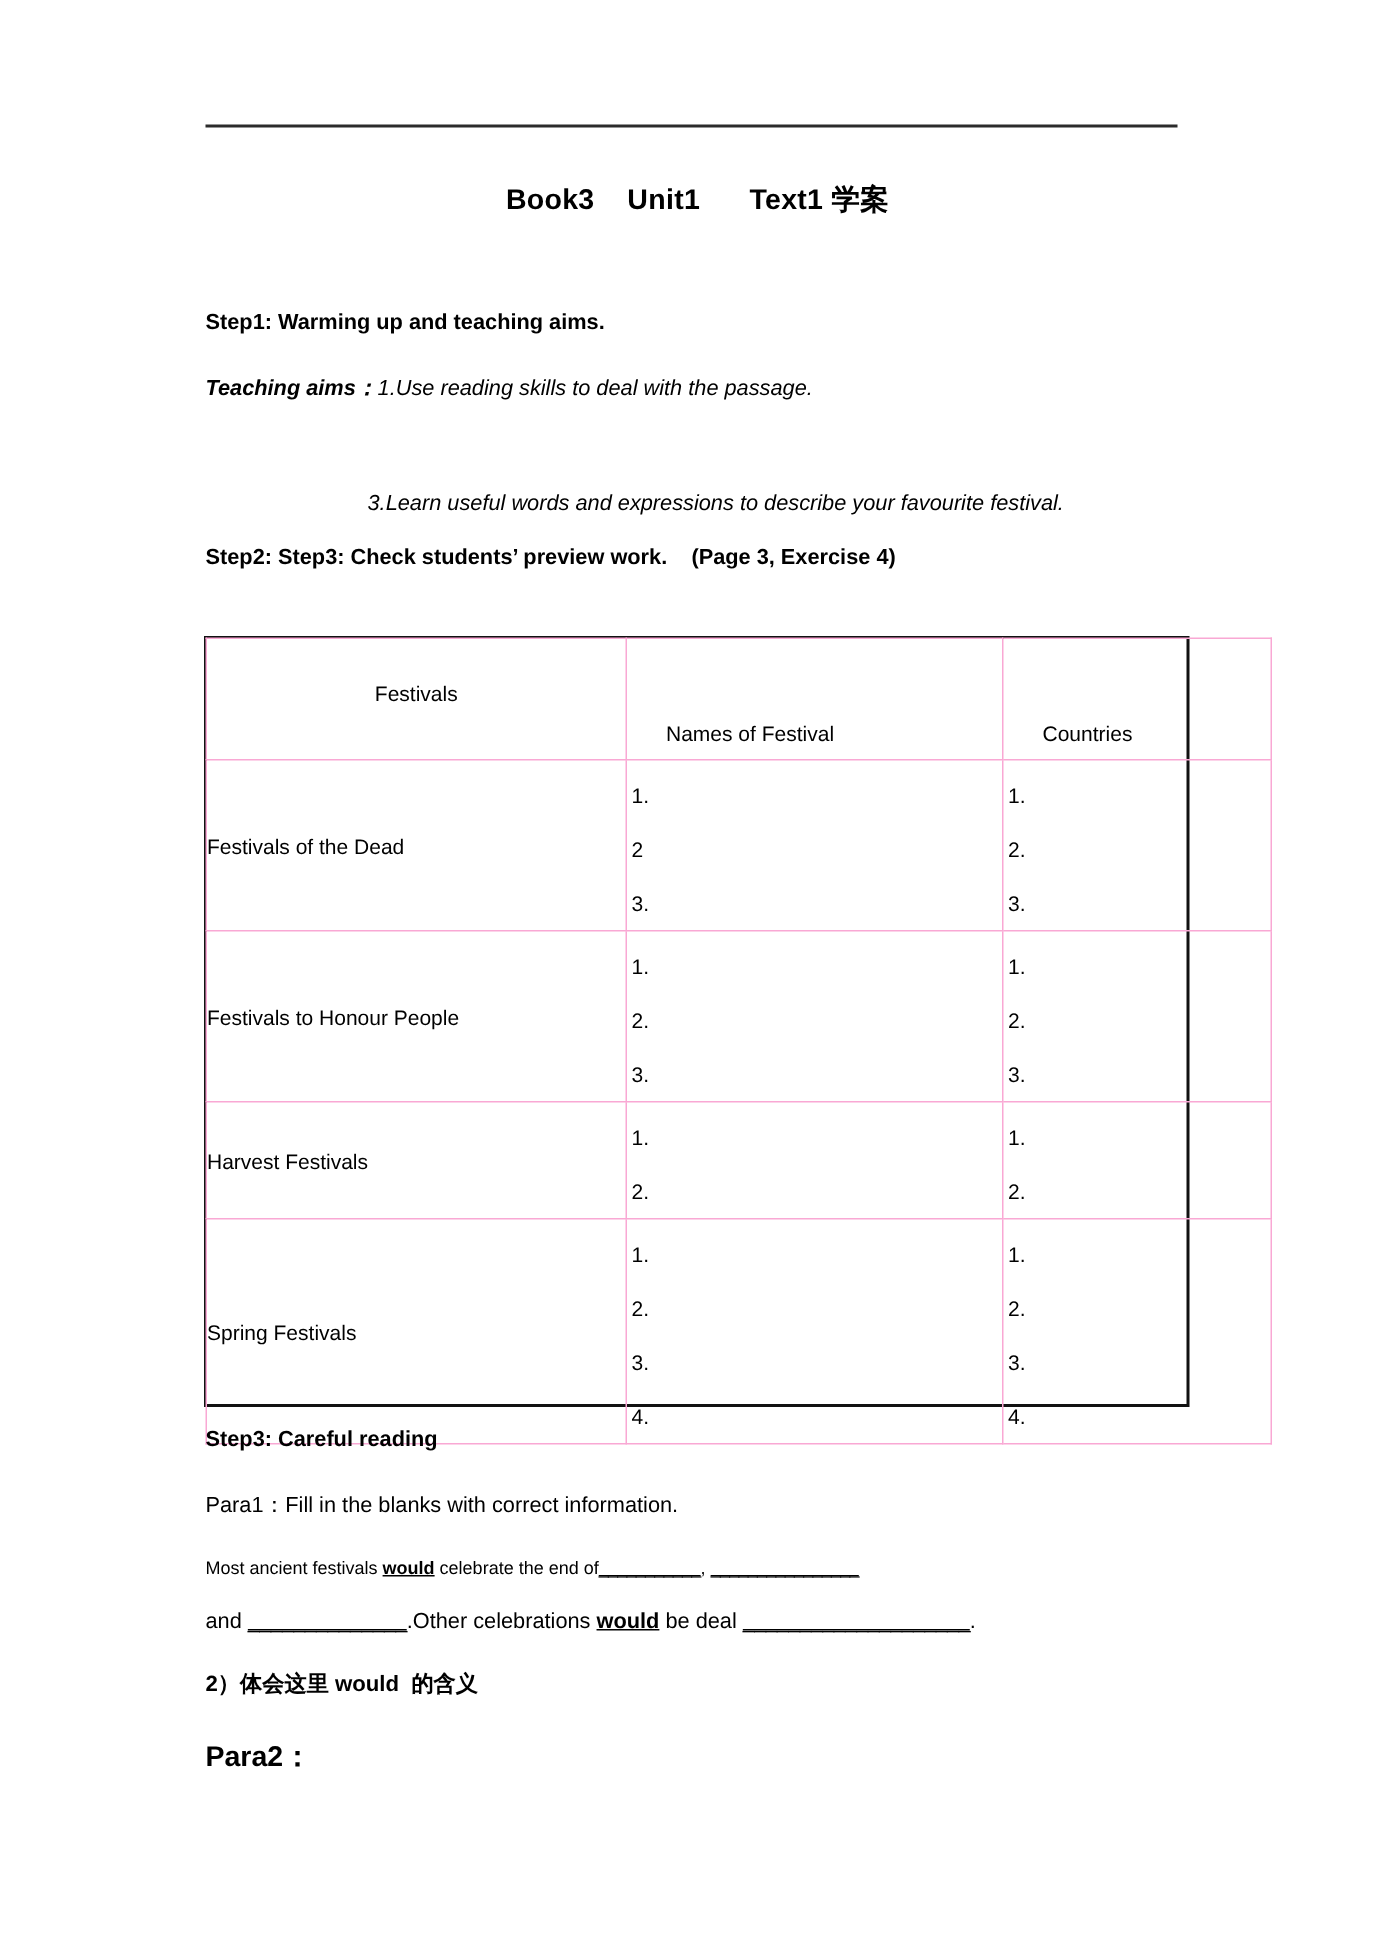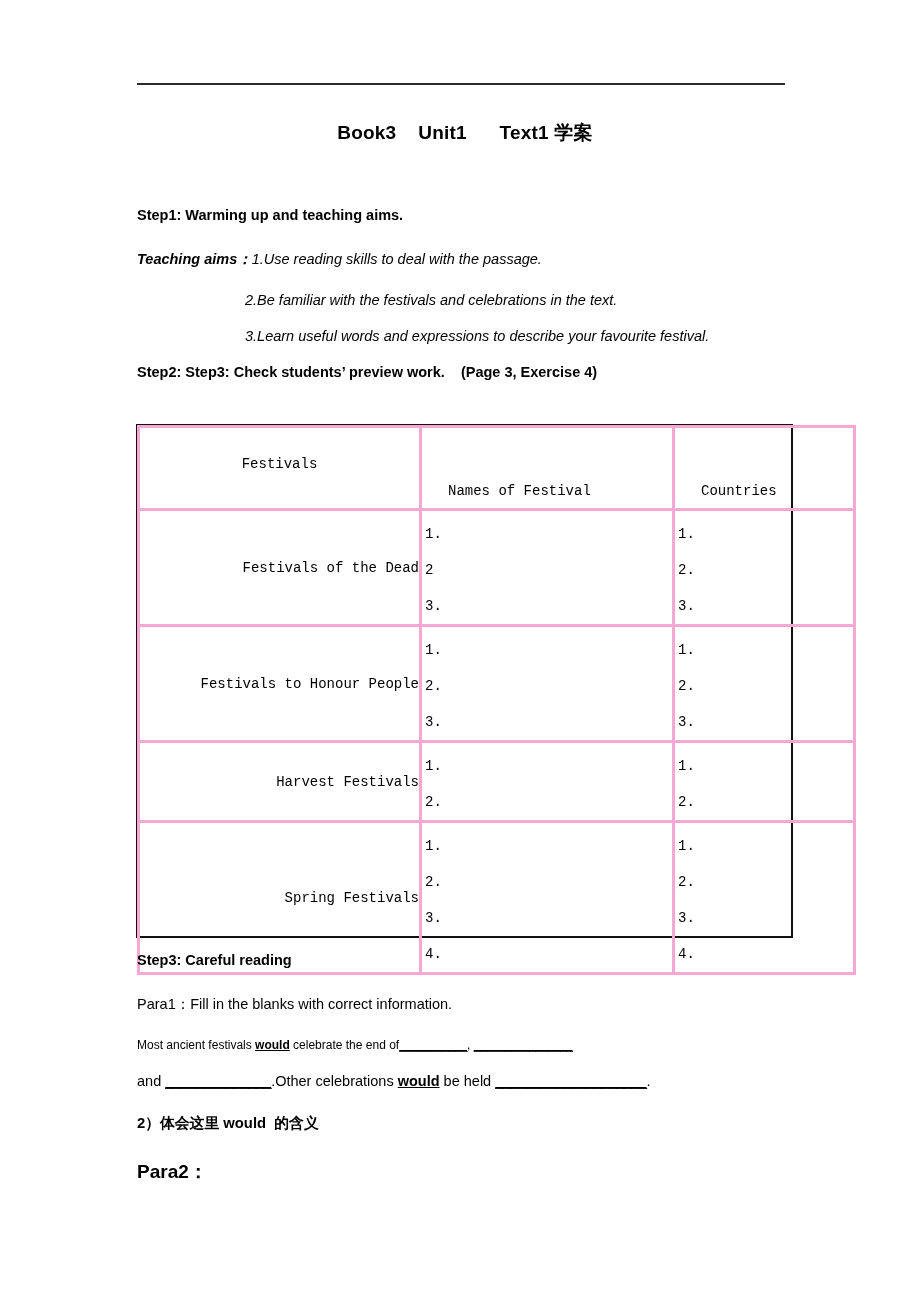--- a/index.html
+++ b/index.html
@@ -77,38 +77,37 @@
   .chart-table {
     position: absolute;
     left: 137px;
     top: 425px;
     width: 655px;
     border-collapse: collapse;
     table-layout: fixed;
     font-size: 14px;
   }
   .chart-table td {
-    border: 3px solid #f9a8d4;
+    border: 1px solid #f9a8d4;
     padding: 0;
     vertical-align: bottom;
-    font-family: Liberation Mono, monospace;
   }
   .chart-table tr.hdr td {
     height: 71px;
     text-align: center;
     padding-bottom: 9px;
   }
   .chart-table tr.hdr td.c2,
   .chart-table tr.hdr td.c3 {
     text-align: left;
     padding-left: 26px;
   }
   .chart-table td.c1 {
     width: 279px;
-    text-align: right;
+    text-align: left;
     vertical-align: middle;
   }
   .chart-table td.c2 { width: 224px; }
   .chart-table td.c3 { width: 152px; }
   .chart-table td.numcell {
     vertical-align: top;
     padding-left: 3px;
     padding-top: 5px;
   }
   .chart-table .num {
@@ -137,21 +136,20 @@
 <div class="page">
 
   <div class="top-rule"></div>
 
   <div class="doc-title">Book3    Unit1      Text1 学案</div>
 
   <div class="line h-step1">Step1: Warming up and teaching aims.</div>
 
   <div class="line aims-1"><span class="bolditalic">Teaching aims</span><span class="bolditalic">：</span><span class="italic">1.Use reading skills to deal with the passage.</span></div>
 
-  <div class="line aims-2">2.Be familiar with the festivals and celebrations in the text.</div>
 
   <div class="line aims-3">3.Learn useful words and expressions to describe your favourite festival.</div>
 
   <div class="line h-step2">Step2: Step3: Check students’ preview work.    (Page 3, Exercise 4)</div>
 
 
   <div class="table-outline"></div>
   <table class="chart-table">
     <tbody>
       <tr class="hdr">
@@ -217,19 +215,19 @@
       </tr>
     </tbody>
   </table>
 
   <div class="line h-step3">Step3: Careful reading</div>
 
   <div class="line h-para1">Para1：Fill in the blanks with correct information.</div>
 
   <div class="line fill-1"><span>Most ancient festivals </span><span class="u-bold">would</span><span> celebrate the end of</span><span class="blank">___________</span><span>, </span><span class="blank">________________</span></div>
 
-  <div class="line fill-2"><span>and </span><span class="blank">______________</span><span>.Other celebrations </span><span class="u-bold">would</span><span> be held </span><span class="blank">____________________</span><span>.</span></div>
+  <div class="line fill-2"><span>and </span><span class="blank">______________</span><span>.Other celebrations </span><span class="u-bold">would</span><span> be deal </span><span class="blank">____________________</span><span>.</span></div>
 
   <div class="line h-two">2）体会这里 would  的含义</div>
 
   <div class="line h-para2">Para2：</div>
 
 </div>
 
 </body></html>

